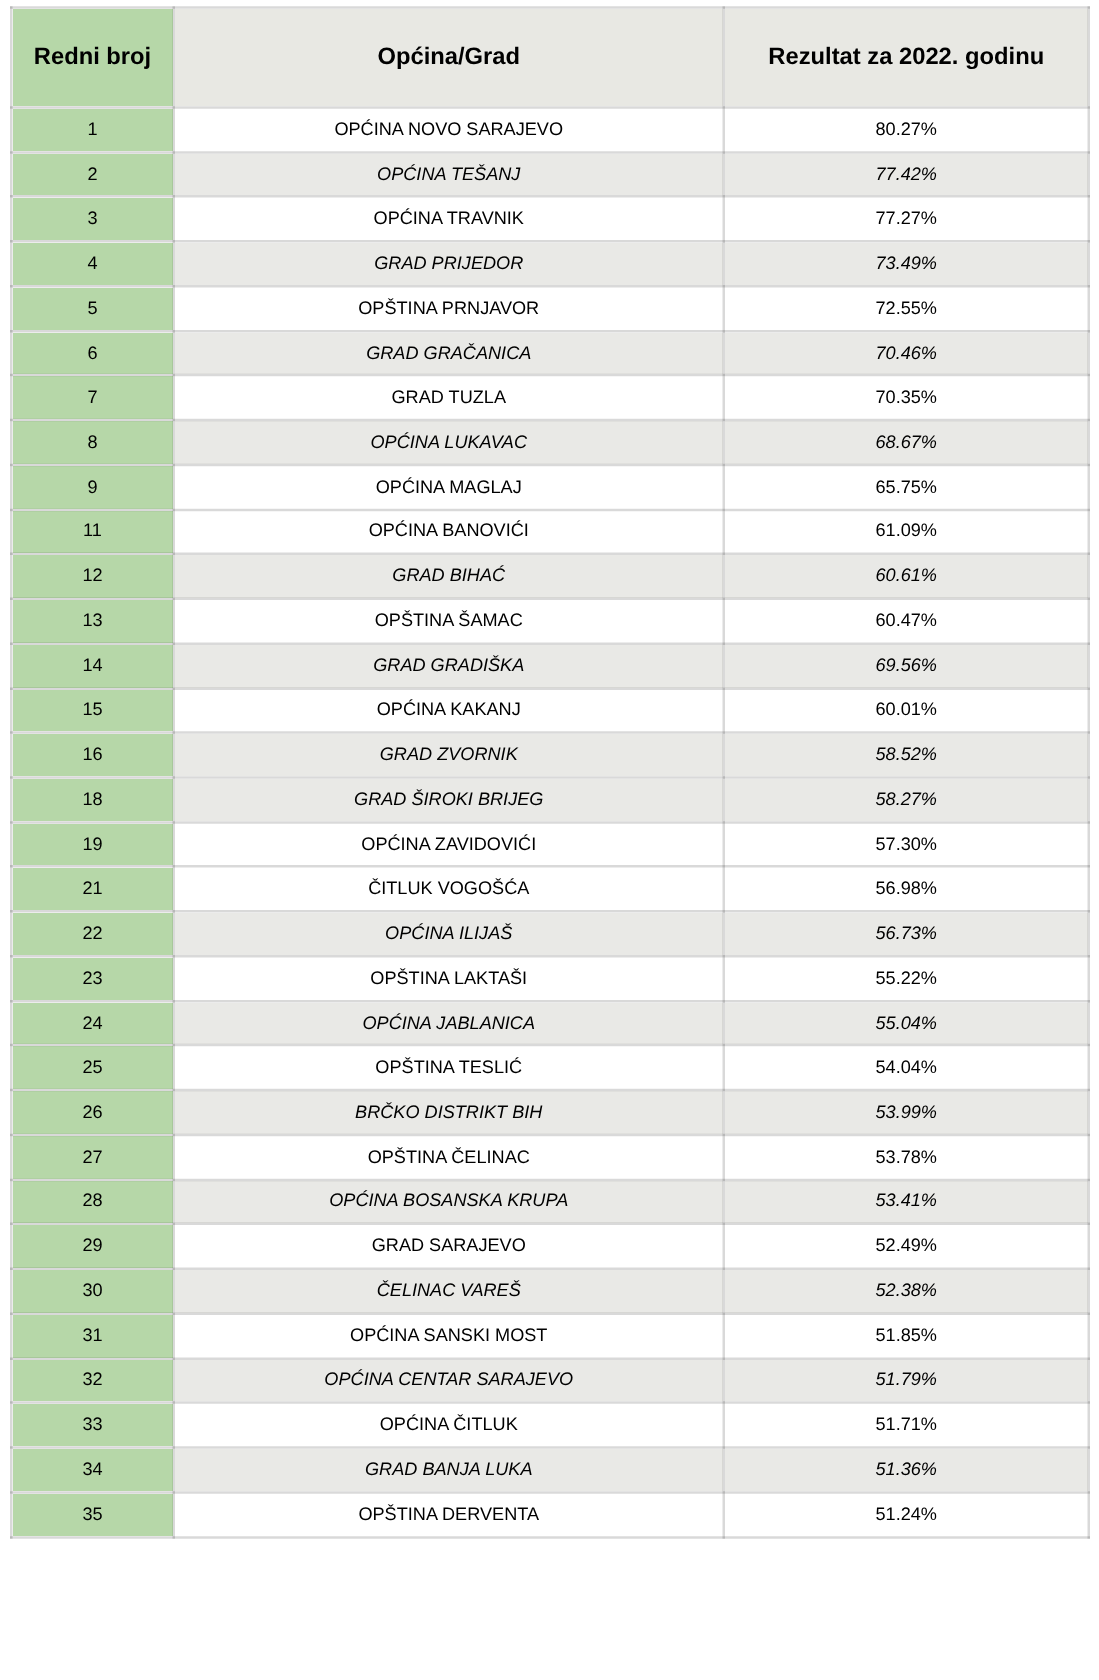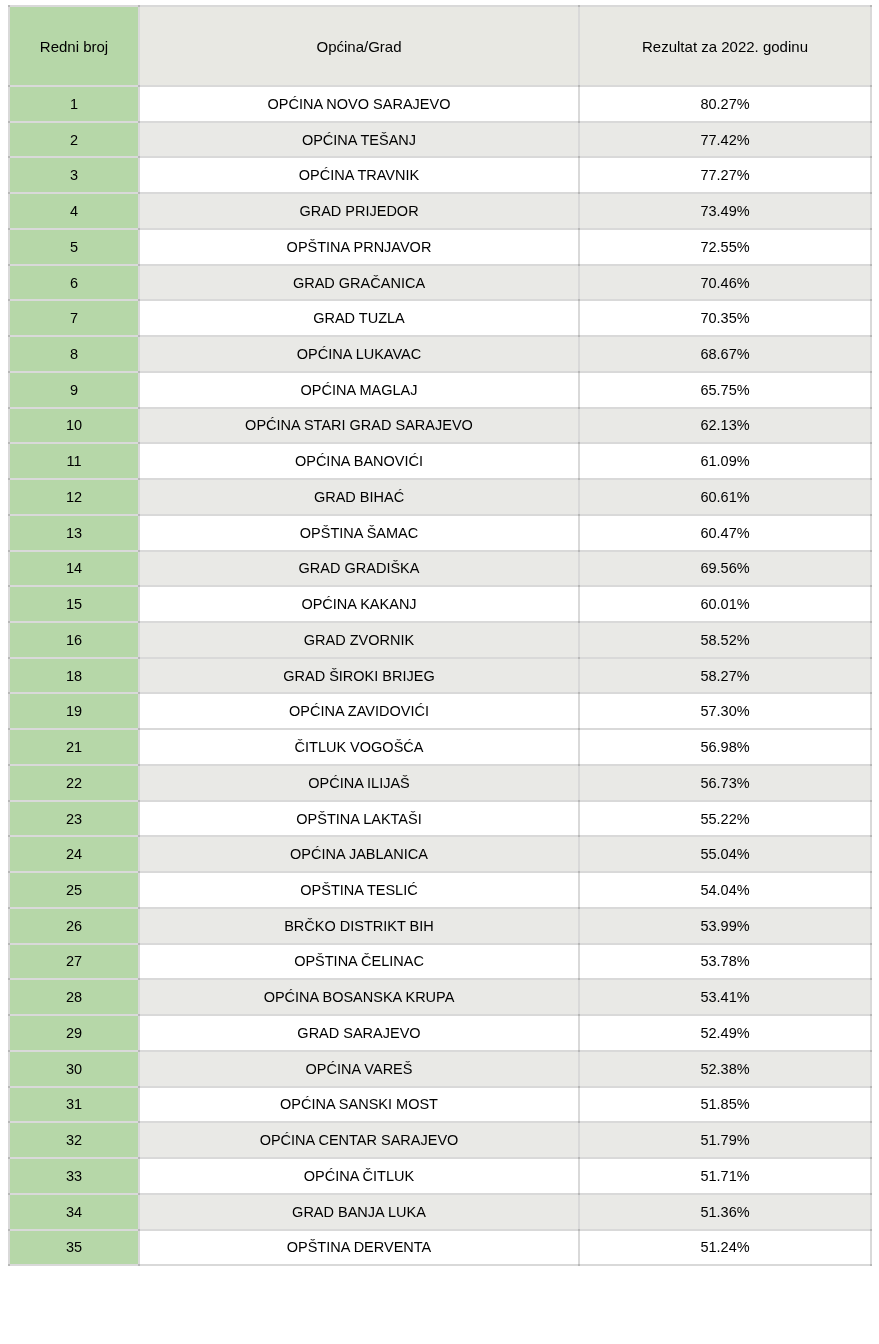--- a/index.html
+++ b/index.html
@@ -35,33 +35,33 @@
   table.results td {
     border: 2px solid rgba(0,0,0,0.15);
     text-align: center;
     vertical-align: middle;
     padding: 0 4px;
     overflow: hidden;
     white-space: nowrap;
   }
   table.results th {
     height: 80px;
-    font-weight: normal;
-    font-size: 15px;
+    font-weight: bold;
+    font-size: 19px;
     background: var(--header-bg);
   }
   table.results th.num { background: var(--green); }
   table.results td {
     height: 35.74px;
     font-size: 14.5px;
     background: #ffffff;
   }
   table.results td.num { background: var(--green); }
   table.results tr.alt td.name,
-  table.results tr.alt td.result { background: var(--row-alt); }
+  table.results tr.alt td.result { background: var(--row-alt); font-style: italic; }
 </style>
 </head>
 <body>
 
 <div class="page">
   <table class="results">
     <colgroup>
       <col class="c-num">
       <col class="c-name">
       <col class="c-result">
@@ -112,25 +112,20 @@
         <tr class="alt">
           <td class="num">8</td>
           <td class="name">OPĆINA LUKAVAC</td>
           <td class="result">68.67%</td>
         </tr>
         <tr>
           <td class="num">9</td>
           <td class="name">OPĆINA MAGLAJ</td>
           <td class="result">65.75%</td>
         </tr>
-        <tr class="alt">
-          <td class="num">10</td>
-          <td class="name">OPĆINA STARI GRAD SARAJEVO</td>
-          <td class="result">62.13%</td>
-        </tr>
         <tr>
           <td class="num">11</td>
           <td class="name">OPĆINA BANOVIĆI</td>
           <td class="result">61.09%</td>
         </tr>
         <tr class="alt">
           <td class="num">12</td>
           <td class="name">GRAD BIHAĆ</td>
           <td class="result">60.61%</td>
         </tr>
@@ -204,21 +199,21 @@
           <td class="name">OPĆINA BOSANSKA KRUPA</td>
           <td class="result">53.41%</td>
         </tr>
         <tr>
           <td class="num">29</td>
           <td class="name">GRAD SARAJEVO</td>
           <td class="result">52.49%</td>
         </tr>
         <tr class="alt">
           <td class="num">30</td>
-          <td class="name">OPĆINA VAREŠ</td>
+          <td class="name">ČELINAC VAREŠ</td>
           <td class="result">52.38%</td>
         </tr>
         <tr>
           <td class="num">31</td>
           <td class="name">OPĆINA SANSKI MOST</td>
           <td class="result">51.85%</td>
         </tr>
         <tr class="alt">
           <td class="num">32</td>
           <td class="name">OPĆINA CENTAR SARAJEVO</td>

